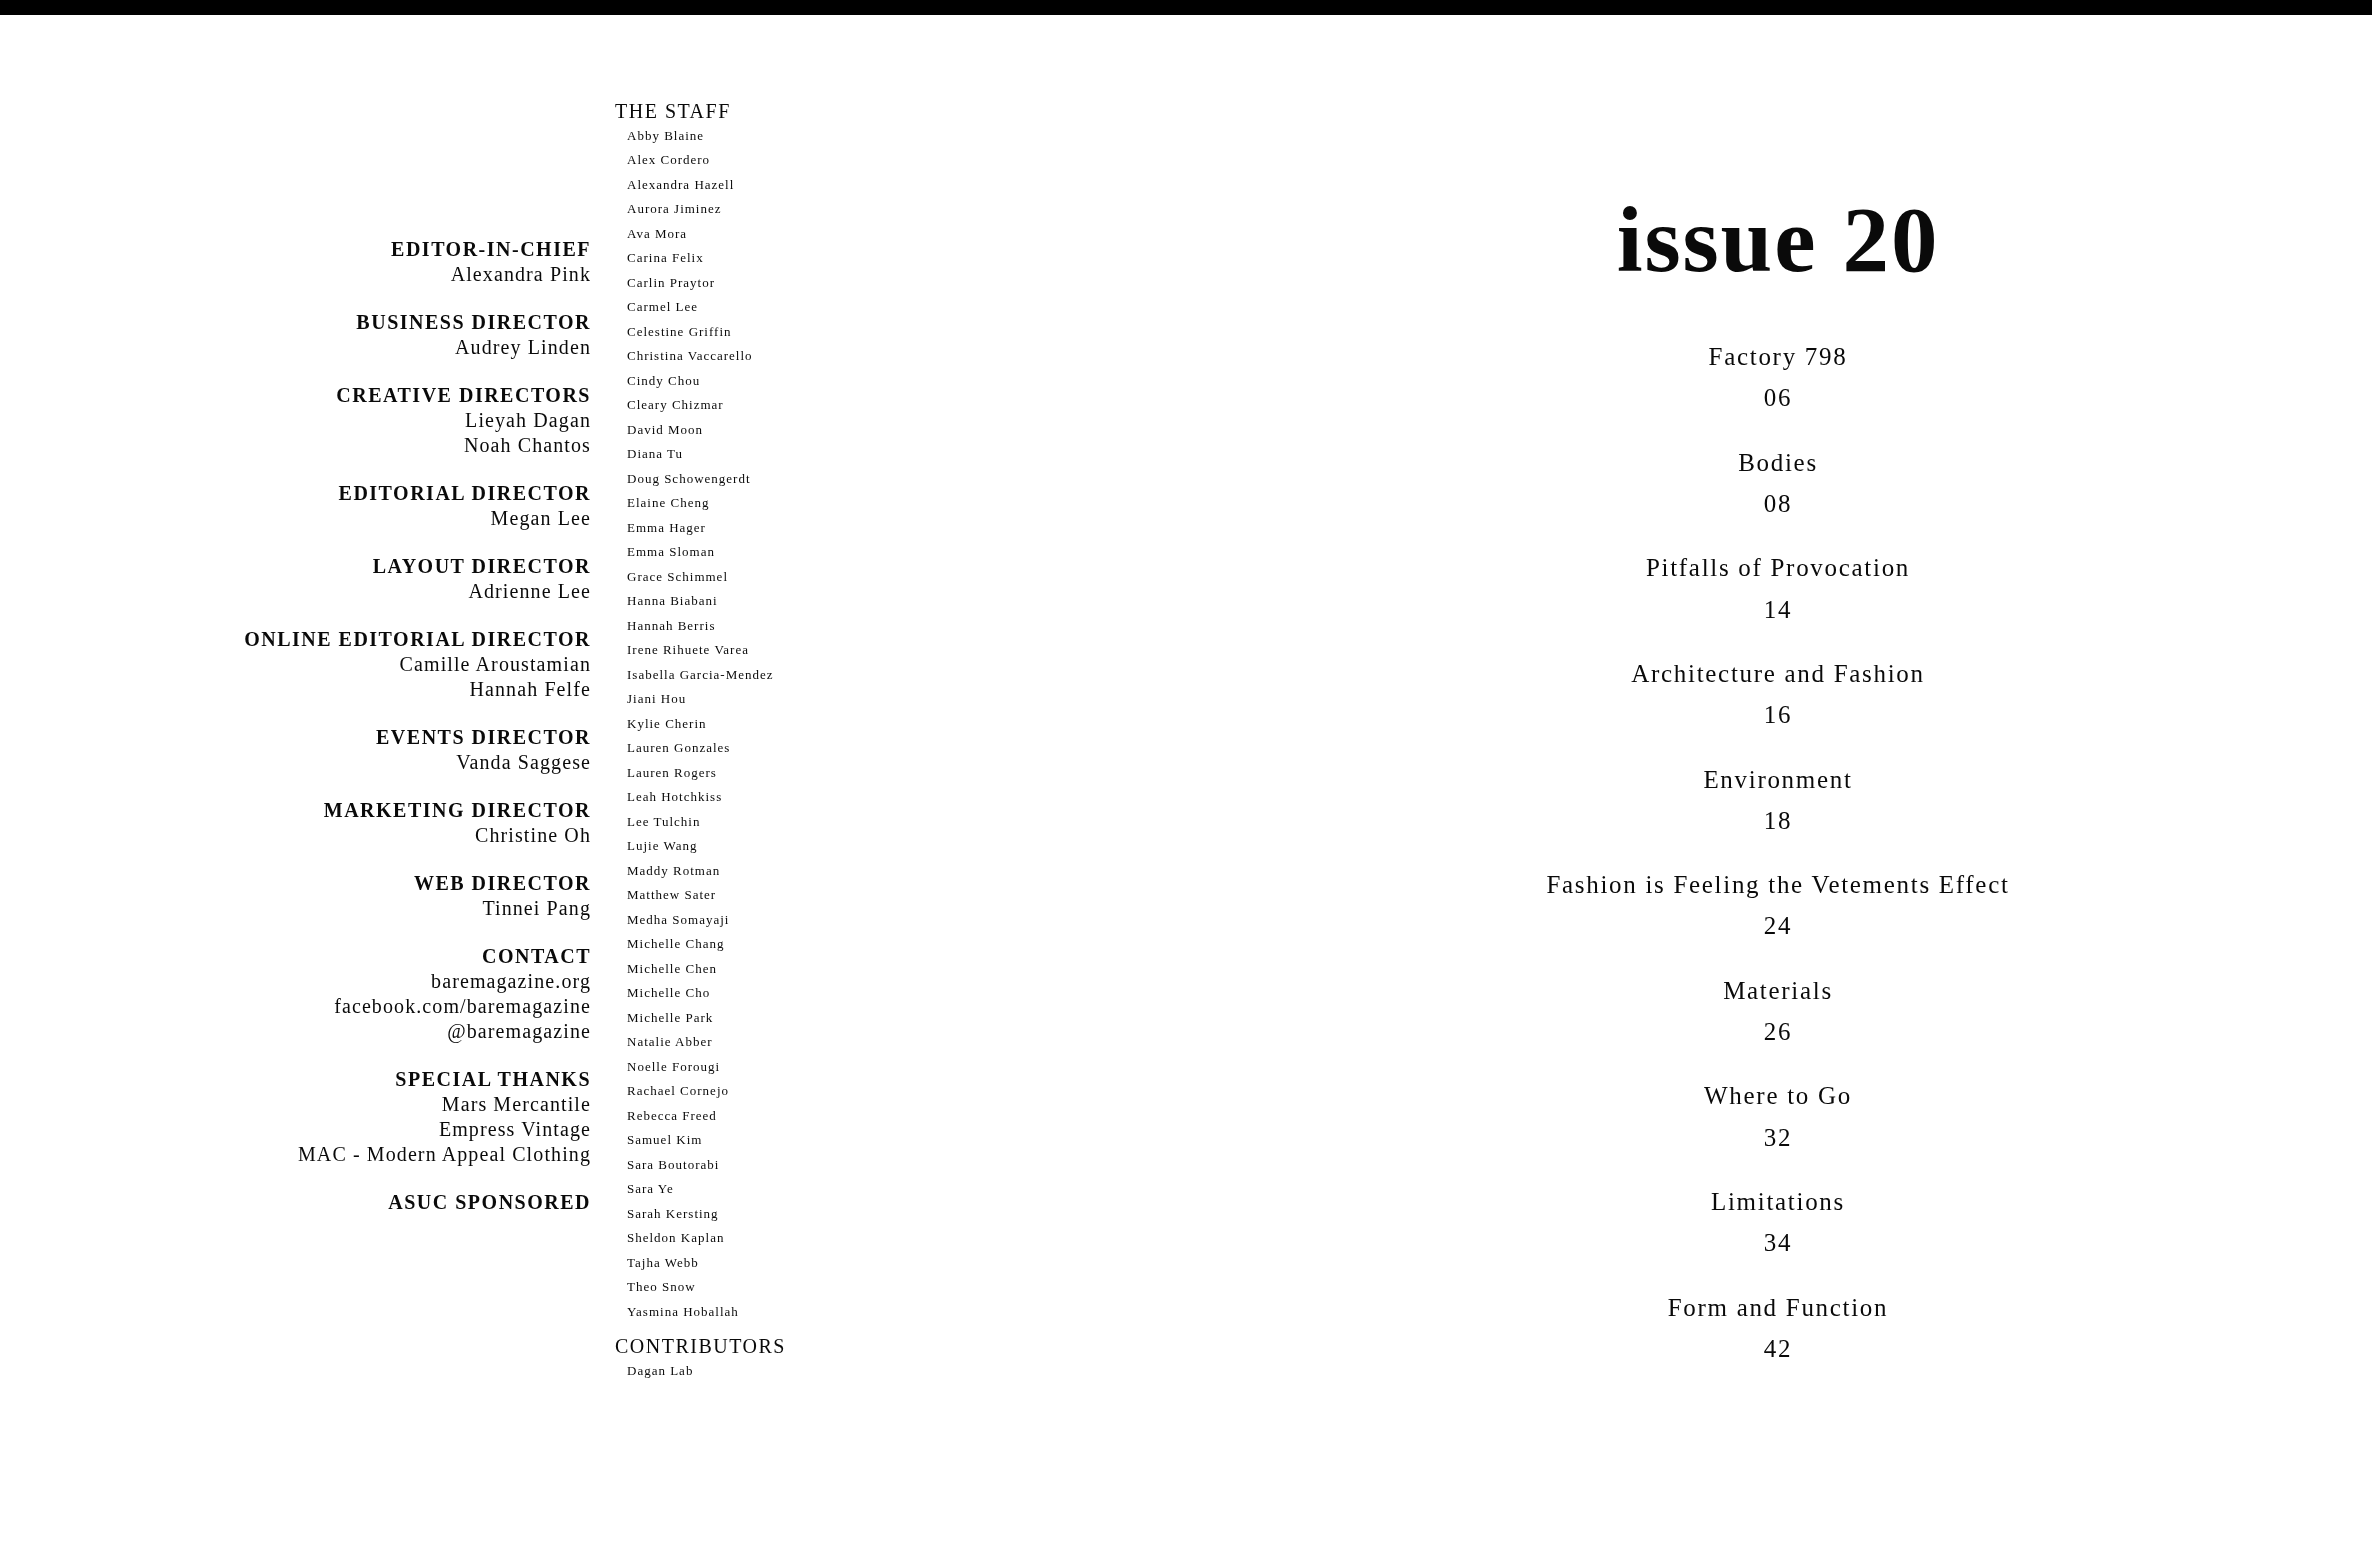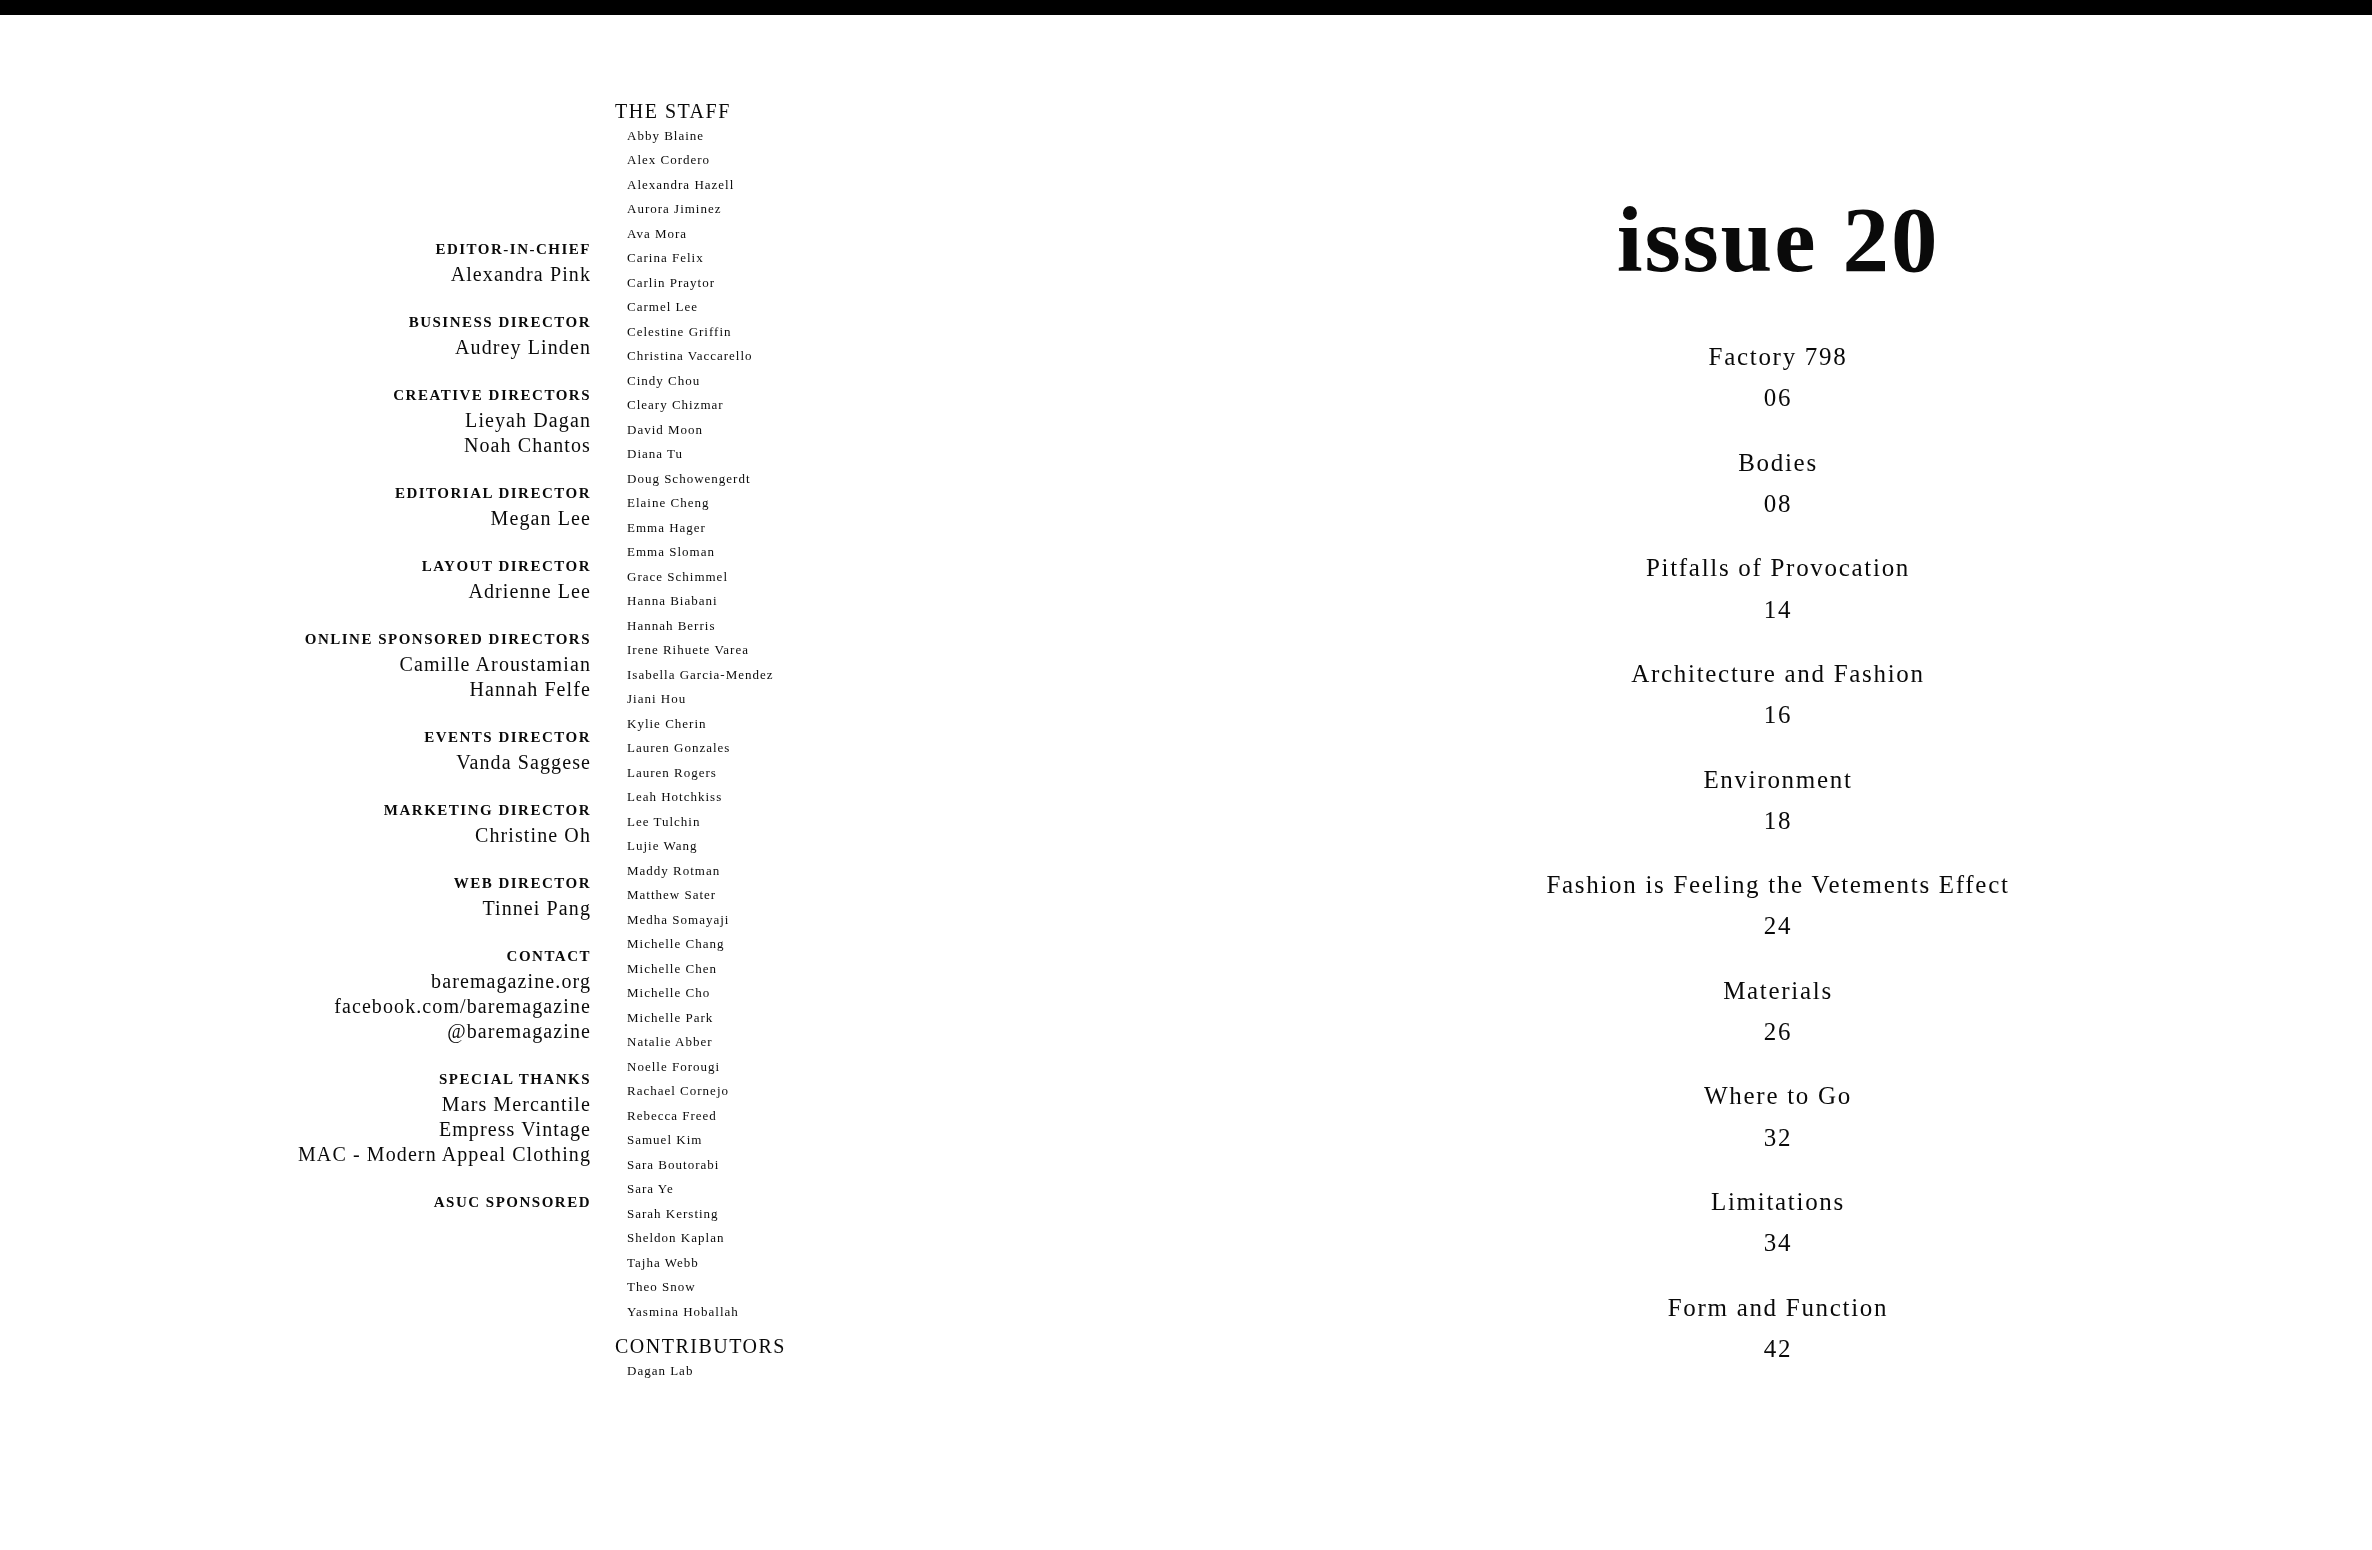--- a/index.html
+++ b/index.html
@@ -30,21 +30,21 @@
   .masthead {
     position: absolute;
     top: 237px;
     left: 0;
     width: 591px;
     text-align: right;
   }
   .masthead-section { margin-bottom: 23px; }
   .masthead-heading {
     font-weight: bold;
-    font-size: 15px;
+    font-size: 20px;
     line-height: 25px;
     letter-spacing: 1.5px;
     padding-left: 44px;
   }
   .masthead-name {
     font-size: 20px;
     line-height: 25px;
     letter-spacing: 1.1px;
   }
 
@@ -143,21 +143,21 @@
 
       <div class="masthead-section">
         <div class="masthead-heading">LAYOUT DIRECTOR</div>
         <div>
 
             <div class="masthead-name">Adrienne Lee</div>
           </div>
       </div>
 
       <div class="masthead-section">
-        <div class="masthead-heading">ONLINE SPONSORED DIRECTORS</div>
+        <div class="masthead-heading">ONLINE EDITORIAL DIRECTOR</div>
         <div>
 
             <div class="masthead-name">Camille Aroustamian</div>
 
             <div class="masthead-name">Hannah Felfe</div>
           </div>
       </div>
 
       <div class="masthead-section">
         <div class="masthead-heading">EVENTS DIRECTOR</div>

